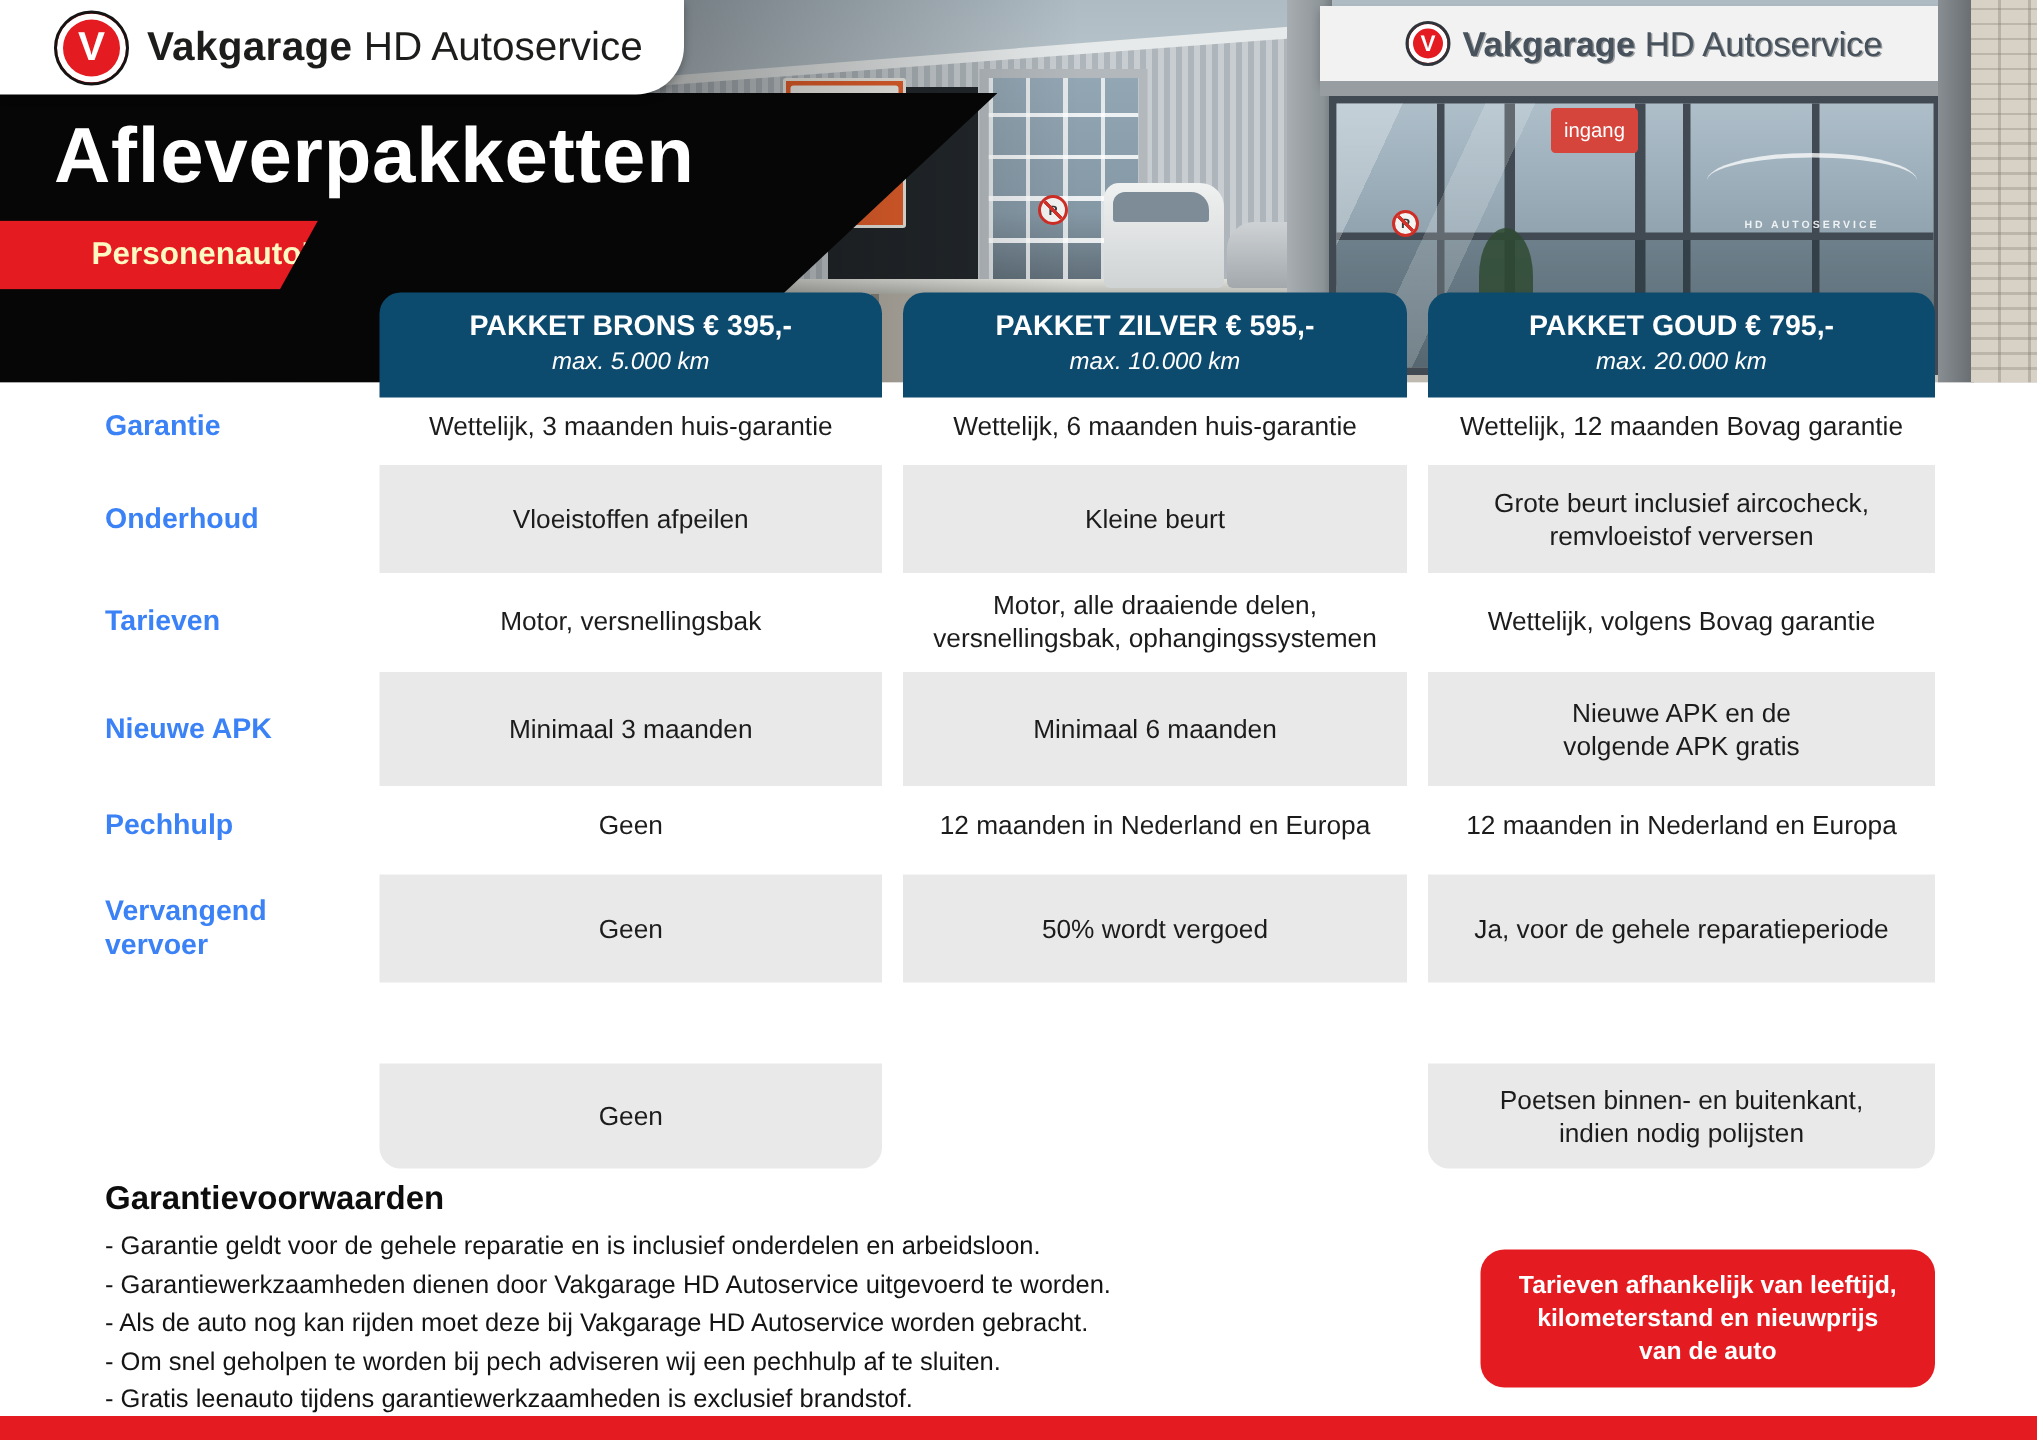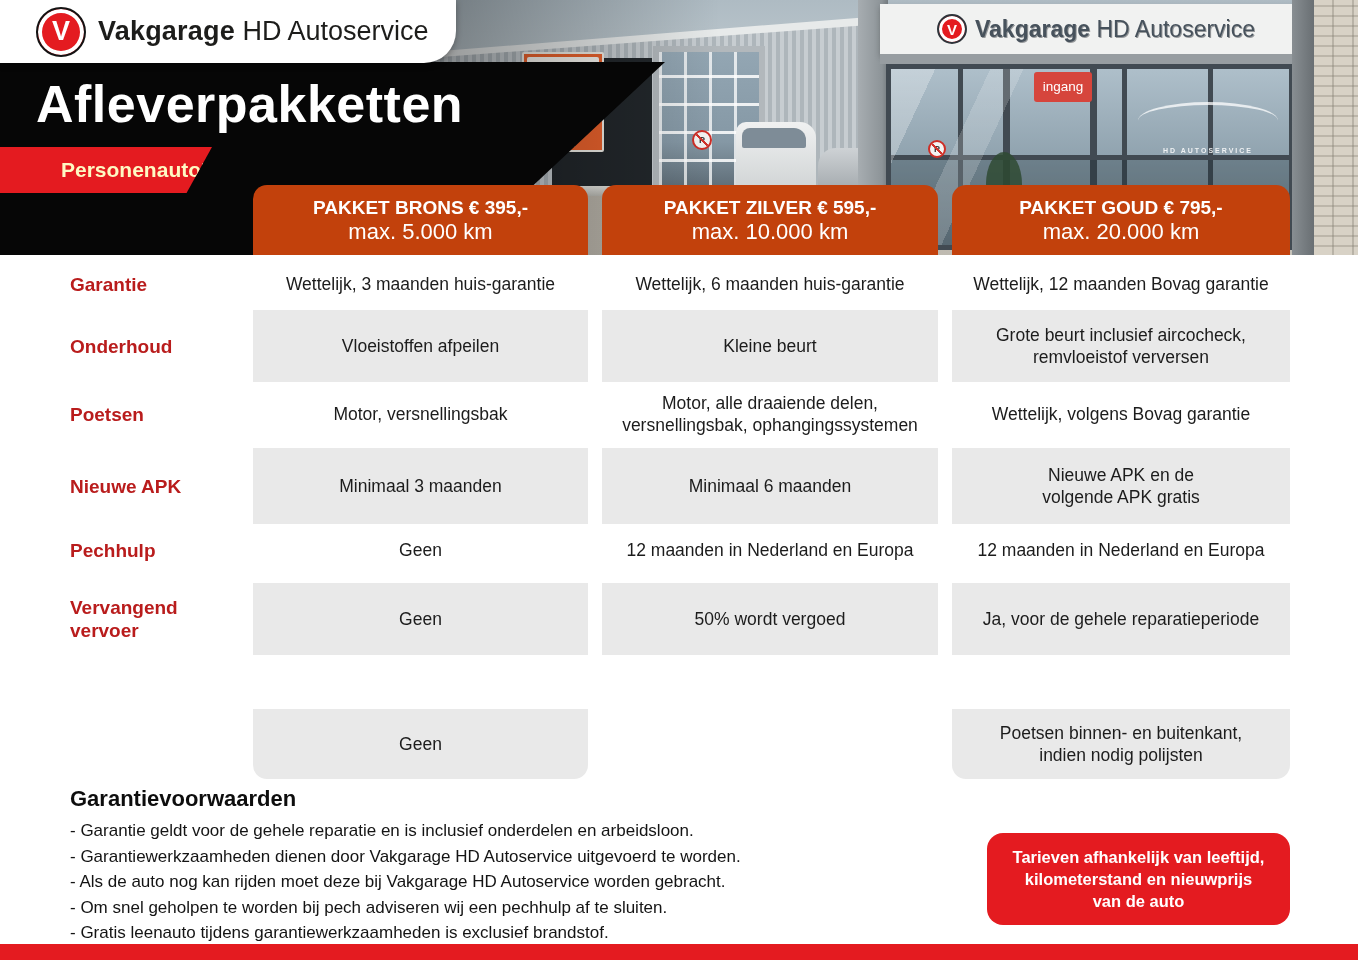--- a/index.html
+++ b/index.html
@@ -108,30 +108,30 @@
          color:#ffffff;font-weight:bold;font-size:27px;flex:0 0 auto;}
   .brand-text{font-size:27px;color:#1d1d1b;white-space:nowrap;}
   .brand-text b{font-weight:bold;letter-spacing:.2px;}
   .page-title{position:absolute;left:36px;top:74px;font-size:52px;font-weight:bold;
          color:#ffffff;letter-spacing:.5px;white-space:nowrap;}
   .badge{position:absolute;left:0;top:147px;width:212px;height:46px;background:#e41b20;
          clip-path:polygon(0 0,100% 0,88% 100%,0 100%);}
   .badge span{display:block;padding-left:37px;line-height:46px;font-size:21px;font-weight:bold;color:#fef9c3;margin-left:24px;}
 
   
-  .pkg{position:absolute;top:185px;height:70px;background:#c2410c;border-radius:14px 14px 0 0;
+  .pkg{position:absolute;top:195px;height:70px;background:#0c4a6e;border-radius:14px 14px 0 0;
        color:#ffffff;text-align:center;box-sizing:border-box;padding-top:10px;}
   .pkg-name{font-size:19px;font-weight:bold;line-height:26px;}
-  .pkg-limit{font-size:22px;line-height:22px;}
+  .pkg-limit{font-size:16px;line-height:22px;font-style:italic;}
   .pkg1{left:253px;width:335px;} .pkg2{left:602px;width:336px;} .pkg3{left:952px;width:338px;}
 
   
   .trow{position:absolute;left:0;width:1358px;}
   .tlabel{position:absolute;left:70px;width:165px;height:100%;display:flex;align-items:center;
-          font-size:19px;font-weight:bold;color:#b91c1c;line-height:23px;}
+          font-size:19px;font-weight:bold;color:#3b82f6;line-height:23px;}
   .tcell{position:absolute;top:0;height:100%;display:flex;align-items:center;justify-content:center;
          text-align:center;font-size:17.5px;color:#1c1c1c;line-height:22px;white-space:pre-line;}
   .c1{left:253px;width:335px;} .c2{left:602px;width:336px;} .c3{left:952px;width:338px;}
   .shaded .tcell{background:#e9e9e9;}
   .lastrow .tcell{border-radius:0 0 14px 14px;}
 
   
   .terms-heading{position:absolute;left:70px;top:786px;font-size:22px;font-weight:bold;color:#0d0d0d;}
   .terms-list{position:absolute;left:70px;top:818px;}
   .terms-item{font-size:17px;color:#141414;line-height:25.5px;white-space:nowrap;}
@@ -238,21 +238,21 @@
     <div class="tcell c3">Wettelijk, 12 maanden Bovag garantie</div>
   </div>
   <div class="trow shaded" style="top:310px;height:72px;">
     <div class="tlabel">Onderhoud</div>
     <div class="tcell c1">Vloeistoffen afpeilen</div>
     <div class="tcell c2">Kleine beurt</div>
     <div class="tcell c3">Grote beurt inclusief aircocheck,
 remvloeistof verversen</div>
   </div>
   <div class="trow" style="top:392px;height:44px;">
-    <div class="tlabel">Poetsen</div>
+    <div class="tlabel">Tarieven</div>
     <div class="tcell c1">Motor, versnellingsbak</div>
     <div class="tcell c2">Motor, alle draaiende delen,
 versnellingsbak, ophangingssystemen</div>
     <div class="tcell c3">Wettelijk, volgens Bovag garantie</div>
   </div>
   <div class="trow shaded" style="top:448px;height:76px;">
     <div class="tlabel">Nieuwe APK</div>
     <div class="tcell c1">Minimaal 3 maanden</div>
     <div class="tcell c2">Minimaal 6 maanden</div>
     <div class="tcell c3">Nieuwe APK en de

